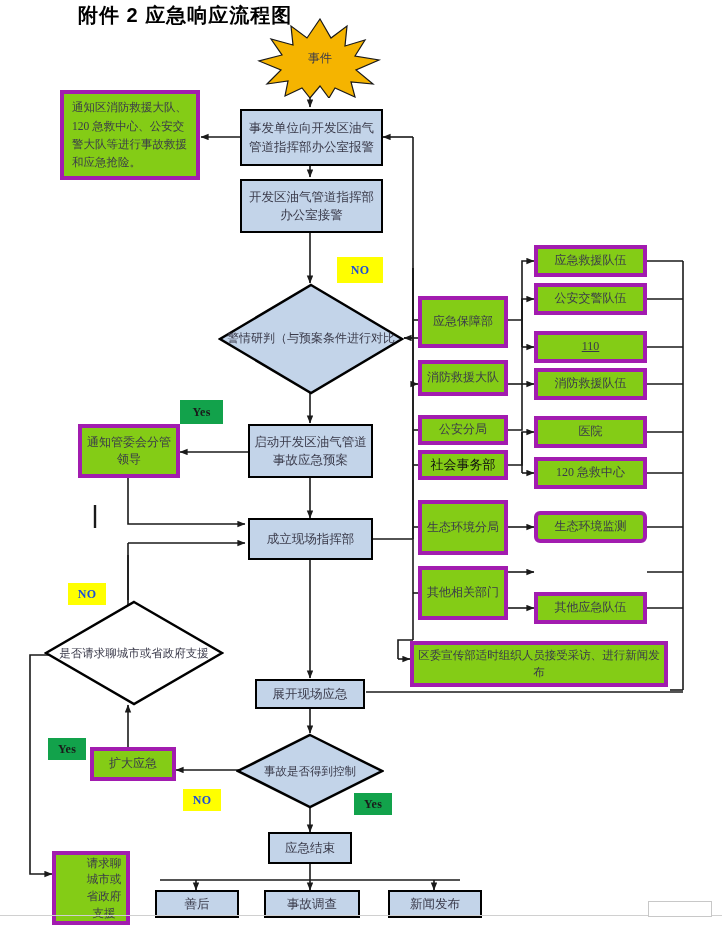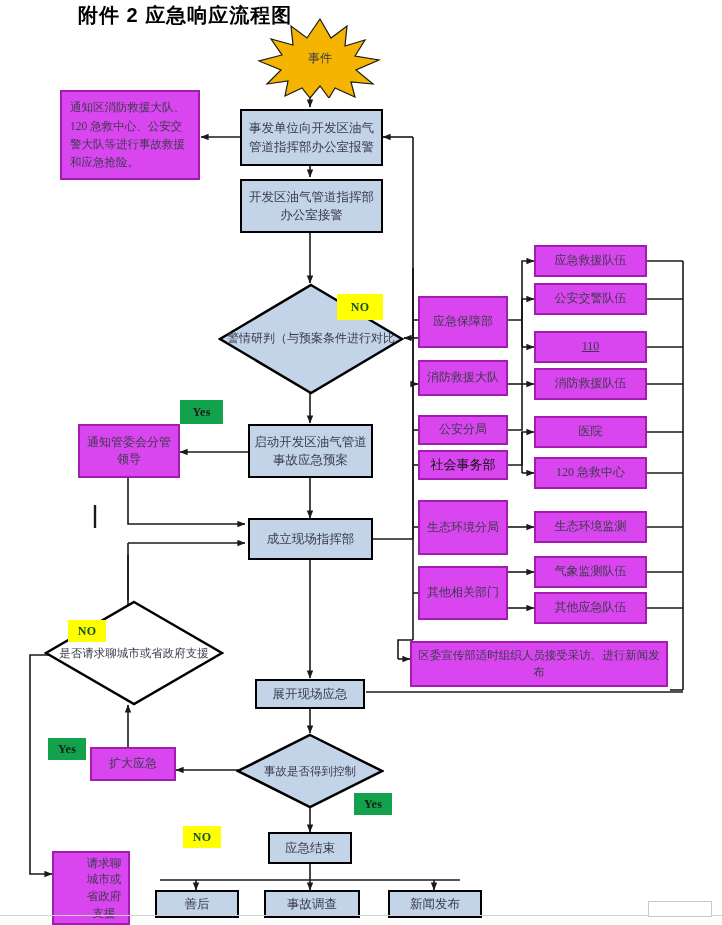--- a/index.html
+++ b/index.html
@@ -4,33 +4,33 @@
 <style>
   html,body{margin:0;padding:0;background:#ffffff;}
   body{width:722px;height:925px;font-family:"Liberation Serif","DejaVu Serif",serif;}
   #canvas{position:relative;width:722px;height:925px;overflow:hidden;background:#fff;}
   svg#wires{position:absolute;left:0;top:0;width:722px;height:925px;pointer-events:none;}
 
   .node{position:absolute;box-sizing:border-box;display:flex;align-items:center;
         justify-content:center;text-align:center;line-height:1.45;
         font-family:"Liberation Serif","DejaVu Serif",serif;color:#3a3a4a;}
   .blue{background:#c3d4e9;border:2px solid #000;font-size:12.5px;}
-  .white{background:#d946ef;border:2px solid #a21caf;font-size:12px;}
+  .white{background:#84cc16;border:4px solid #a21caf;font-size:12px;}
   .nodetxt{padding:2px 4px;}
 
   .diamond{position:absolute;}
   .diamond .dlabel{position:absolute;left:0;top:0;width:100%;height:100%;
         display:flex;flex-direction:column;align-items:center;justify-content:center;
         font-size:12px;color:#3a3a4a;line-height:1.6;text-align:center;}
 
   .tag{position:absolute;box-sizing:border-box;display:flex;align-items:center;
        justify-content:center;font-family:"Liberation Serif","DejaVu Serif",serif;
        font-size:12px;font-weight:700;letter-spacing:.3px;}
   .tag.yes{background:#12a24b;color:#1a1a1a;}
-  .tag.no{background:#ffff00;color:#14532d;margin-top:37px;}
+  .tag.no{background:#ffff00;color:#1d4ed8;}
 
   #title{position:absolute;left:78px;top:2px;font-size:20px;font-weight:700;
          color:#000;font-family:"Liberation Sans","DejaVu Sans",sans-serif;letter-spacing:1px;}
 
   #star{position:absolute;left:255px;top:18px;width:130px;height:80px;}
   #star .slabel{position:absolute;left:0;top:0;width:130px;height:80px;
         display:flex;align-items:center;justify-content:center;font-size:12px;color:#3a3a4a;}
 
   #footline{position:absolute;left:0;top:915px;width:722px;height:1px;background:#d0d0d0;}
   #footbox{position:absolute;left:648px;top:901px;width:62px;height:14px;
@@ -242,25 +242,22 @@
   </div>
   <div class="node white" style="left:534px;top:368px;width:113px;height:32px;">
     <div class="nodetxt">消防救援队伍</div>
   </div>
   <div class="node white" style="left:534px;top:416px;width:113px;height:32px;">
     <div class="nodetxt">医院</div>
   </div>
   <div class="node white" style="left:534px;top:457px;width:113px;height:32px;">
     <div class="nodetxt">120 急救中心</div>
   </div>
-  <div class="node white" style="left:534px;top:511px;width:113px;height:32px;">
+  <div class="node white" style="left:534px;top:511px;width:113px;height:32px;border-radius:6px;">
     <div class="nodetxt">生态环境监测</div>
-  </div>
-  <div class="node white" style="left:534px;top:556px;width:113px;height:32px;">
-    <div class="nodetxt">气象监测队伍</div>
   </div>
   <div class="node white" style="left:534px;top:592px;width:113px;height:32px;">
     <div class="nodetxt">其他应急队伍</div>
   </div>
 
   <div class="node blue" style="left:155px;top:890px;width:84px;height:28px;">
     <div class="nodetxt">善后</div>
   </div>
   <div class="node blue" style="left:264px;top:890px;width:96px;height:28px;">
     <div class="nodetxt">事故调查</div>

